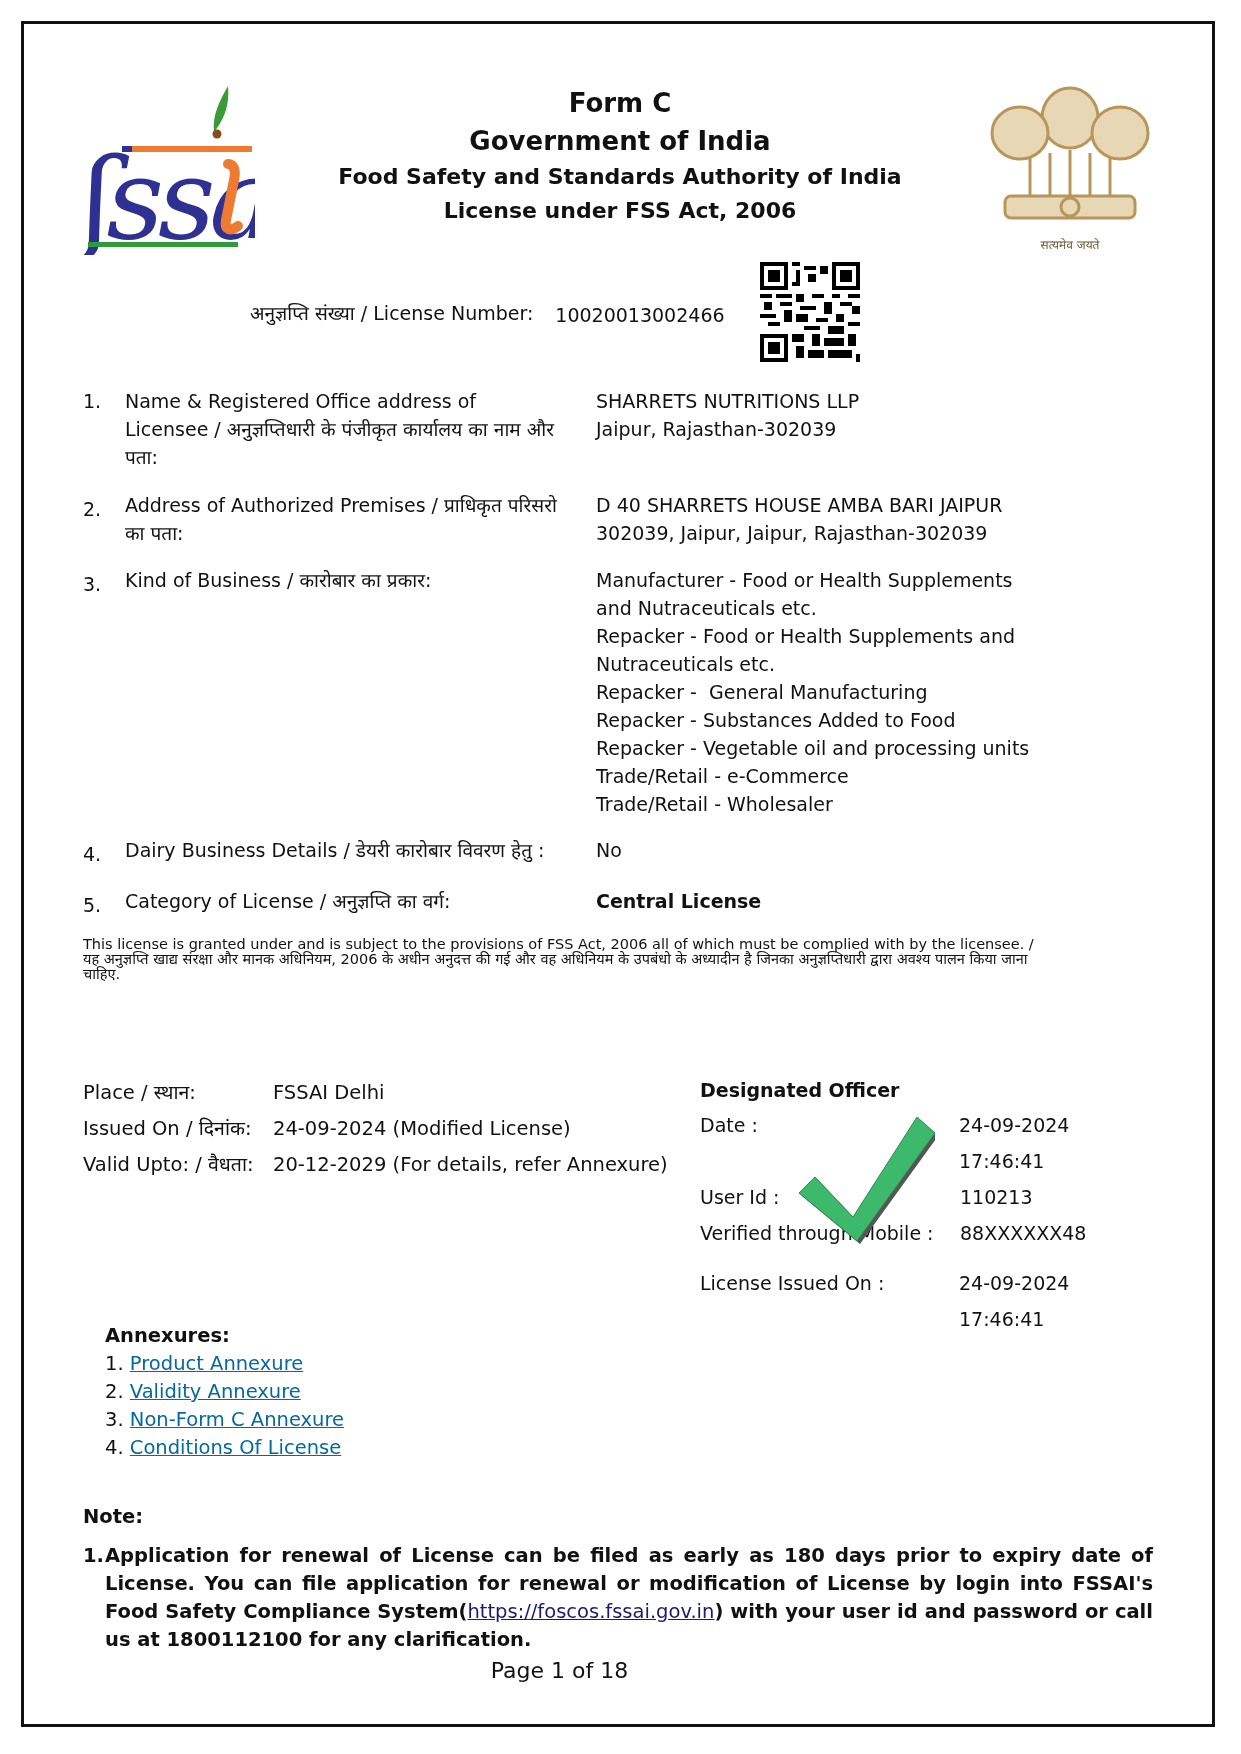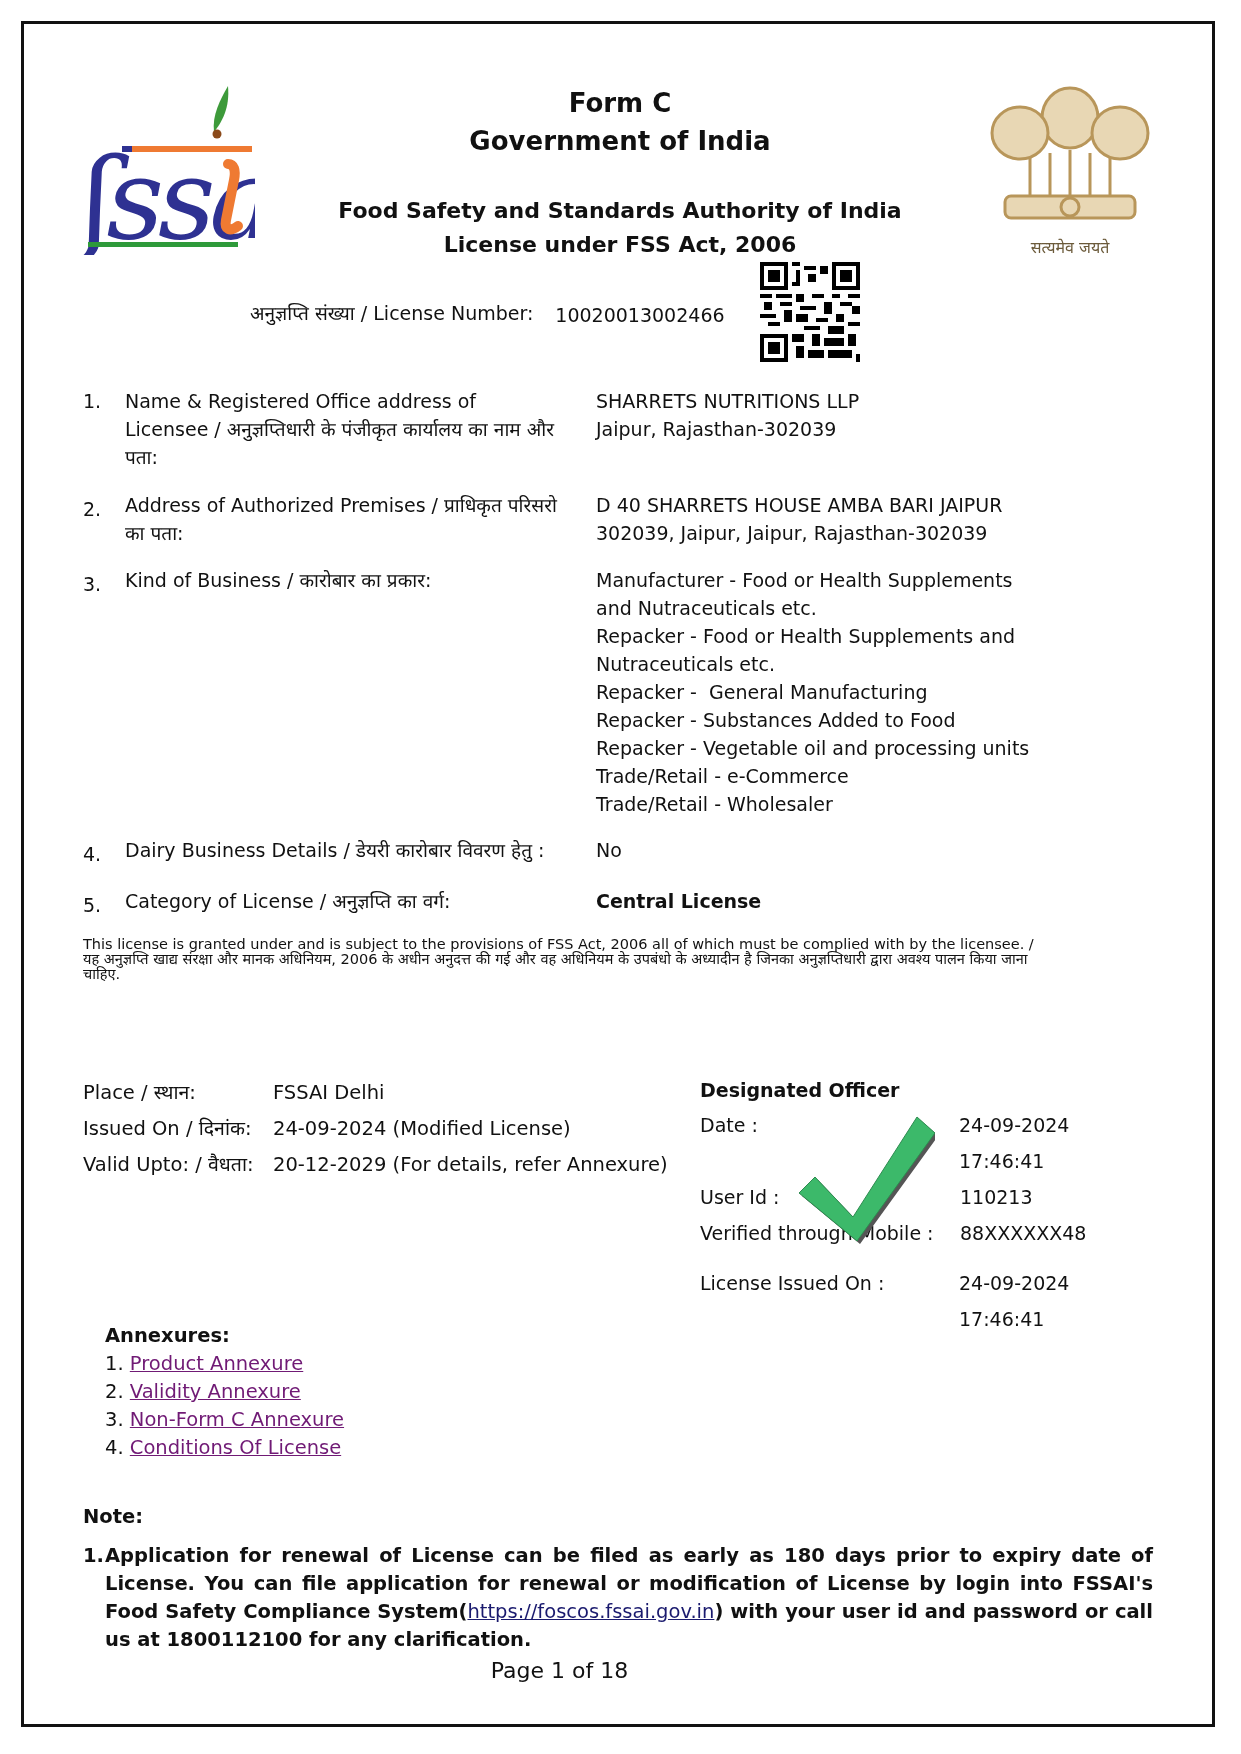--- a/index.html
+++ b/index.html
@@ -8,21 +8,21 @@
   .page-border { position: absolute; left: 21px; top: 21px; width: 1194px; height: 1706px;
                  border: 3px solid #111; box-sizing: border-box; }
   .abs { position: absolute; }
 
   
   .logo-fssai { left: 80px; top: 80px; width: 175px; height: 175px; }
   .emblem { left: 975px; top: 78px; width: 190px; height: 180px; }
   .title-block { left: 330px; top: 84px; width: 580px; text-align: center; font-weight: bold; }
   .title-block .t1 { font-size: 26px; line-height: 38px; }
   .title-block .t2 { font-size: 26px; line-height: 38px; }
-  .title-block .t3 { font-size: 22px; line-height: 34px; margin-top: 34px; }
+  .title-block .t3 { font-size: 22px; line-height: 34px; }
   .title-block .t4 { font-size: 22px; line-height: 34px; }
 
   .license-num { left: 250px; top: 300px; font-size: 19px; display: flex; gap: 22px; align-items: flex-end; }
   .license-num .val { font-weight: normal; }
   .qr { left: 760px; top: 262px; width: 100px; height: 100px; }
 
   
   .row { position: absolute; left: 83px; width: 1060px; font-size: 19px; line-height: 28px; }
   .row .num { position: absolute; left: 0; width: 30px; }
   .row .lbl { position: absolute; left: 42px; width: 440px; }
@@ -40,21 +40,21 @@
   .officer { left: 700px; top: 1075px; font-size: 19px; line-height: 36px; width: 460px; }
   .officer .head { font-weight: bold; line-height: 30px; margin-bottom: 2px; }
   .officer .orow { display: flex; }
   .officer .olbl { width: 260px; }
   .officer .gap { height: 14px; }
   .checkmark { left: 795px; top: 1105px; width: 140px; height: 140px; }
 
   
   .annex { left: 105px; top: 1322px; font-size: 19.5px; line-height: 28px; }
   .annex .head { font-weight: bold; }
-  .annex a { color: #701a75; text-decoration: underline; }
+  .annex a { color: #0369a1; text-decoration: underline; }
 
   
   .note { left: 83px; top: 1502px; width: 1070px; font-size: 19.5px; font-weight: bold; }
   .note .head { line-height: 30px; margin-bottom: 10px; }
   .note .item { display: flex; line-height: 28px; text-align: justify; }
   .note .item .n { width: 22px; flex: none; }
   .note a { color: #1a1a6e; font-weight: normal; text-decoration: underline; }
 
   .page-footer { left: 0; width: 1119px; top: 1658px; text-align: center; font-size: 22px; }
 </style>
@@ -86,21 +86,21 @@
   <svg width="190" height="150" viewBox="0 0 190 150">
     <g fill="none" stroke="#b8965a" stroke-width="3">
       <ellipse cx="95" cy="40" rx="28" ry="30" fill="#e8d7b4"></ellipse>
       <ellipse cx="45" cy="55" rx="28" ry="26" fill="#e8d7b4"></ellipse>
       <ellipse cx="145" cy="55" rx="28" ry="26" fill="#e8d7b4"></ellipse>
       <path d="M55 80 L55 118 M75 75 L75 118 M95 72 L95 118 M115 75 L115 118 M135 80 L135 118"></path>
       <rect x="30" y="118" width="130" height="22" rx="6" fill="#e8d7b4"></rect>
       <circle cx="95" cy="129" r="9"></circle>
     </g>
   </svg>
-  <div style="text-align:center; color:#6b5a3a; font-size:16px; font-family:'DejaVu Serif', serif; margin-top:4px;">सत्यमेव जयते</div>
+  <div style="text-align:center; color:#6b5a3a; font-size:12px; font-family:'DejaVu Serif', serif; margin-top:4px;">सत्यमेव जयते</div>
 </div>
 
 <div class="abs license-num">
   <span>अनुज्ञप्ति संख्या / License Number:</span>
   <span class="val">10020013002466</span>
 </div>
 
 <div class="abs qr">
   <svg width="100" height="100" viewBox="0 0 25 25" shape-rendering="crispEdges">
     <rect width="25" height="25" fill="#fff"></rect>

